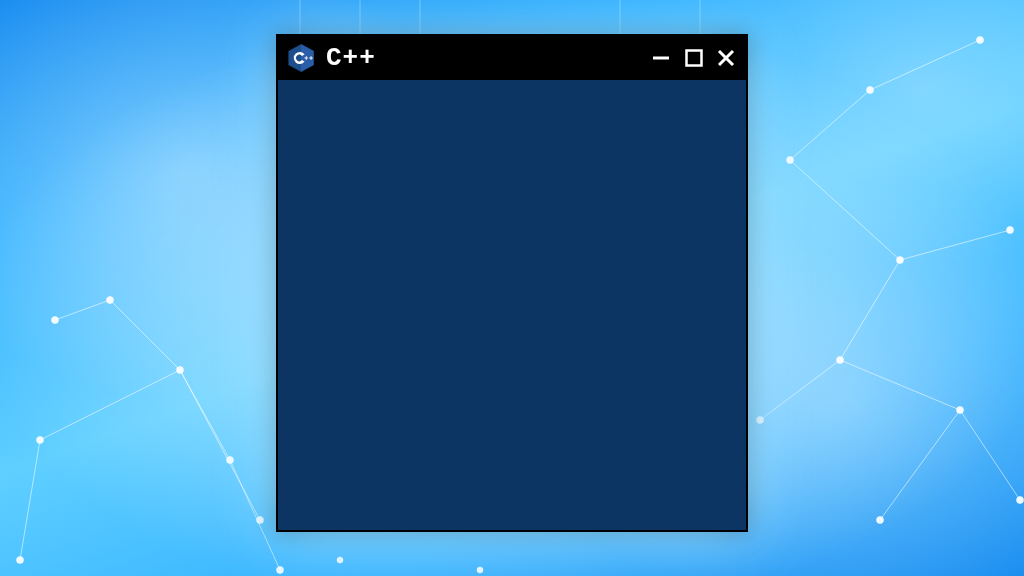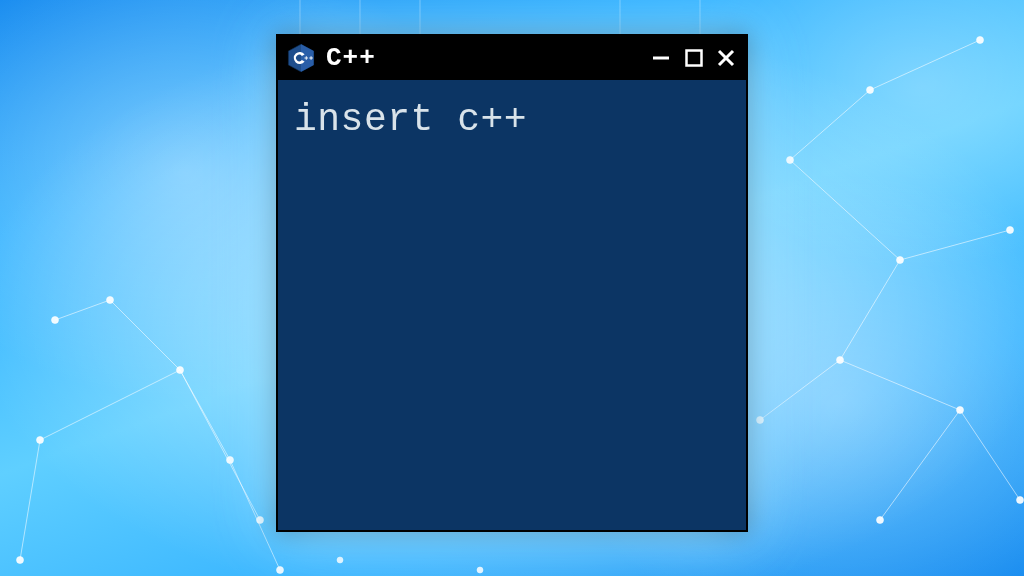--- a/index.html
+++ b/index.html
@@ -148,16 +148,13 @@
       </span>
       <span class="ctrl">
         <svg width="20" height="20" viewBox="0 0 20 20">
             <line x1="3" y1="3" x2="17" y2="17" stroke="#fff" stroke-width="3"></line>
             <line x1="17" y1="3" x2="3" y2="17" stroke="#fff" stroke-width="3"></line>
           </svg>
       </span>
     </div>
   </div>
 
-  <div class="client">
-    <div class="terminal-line">insert c++</div>
-  </div>
 </div>
 
 </body></html>

